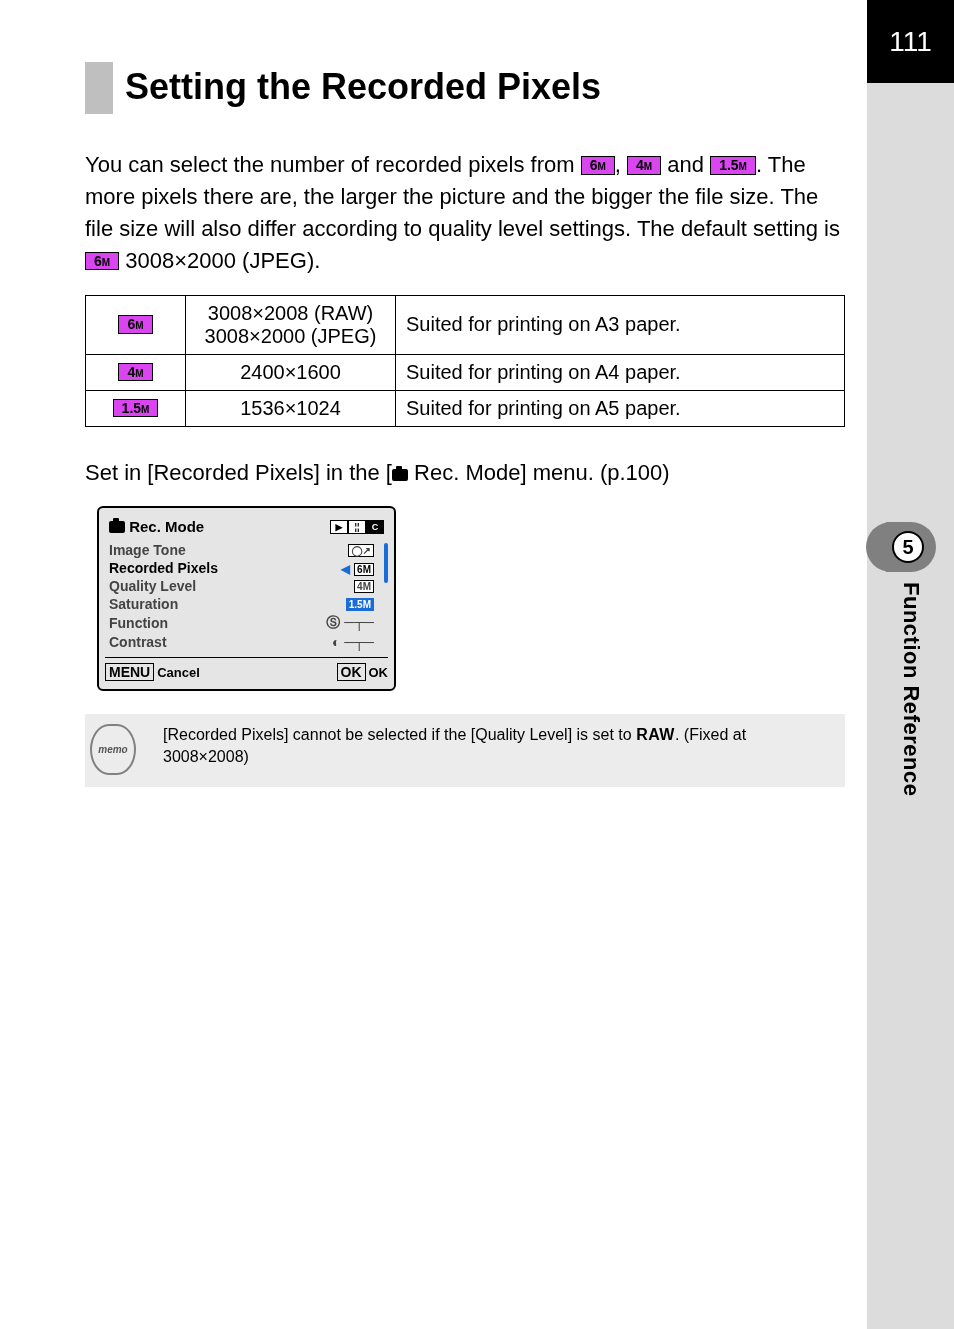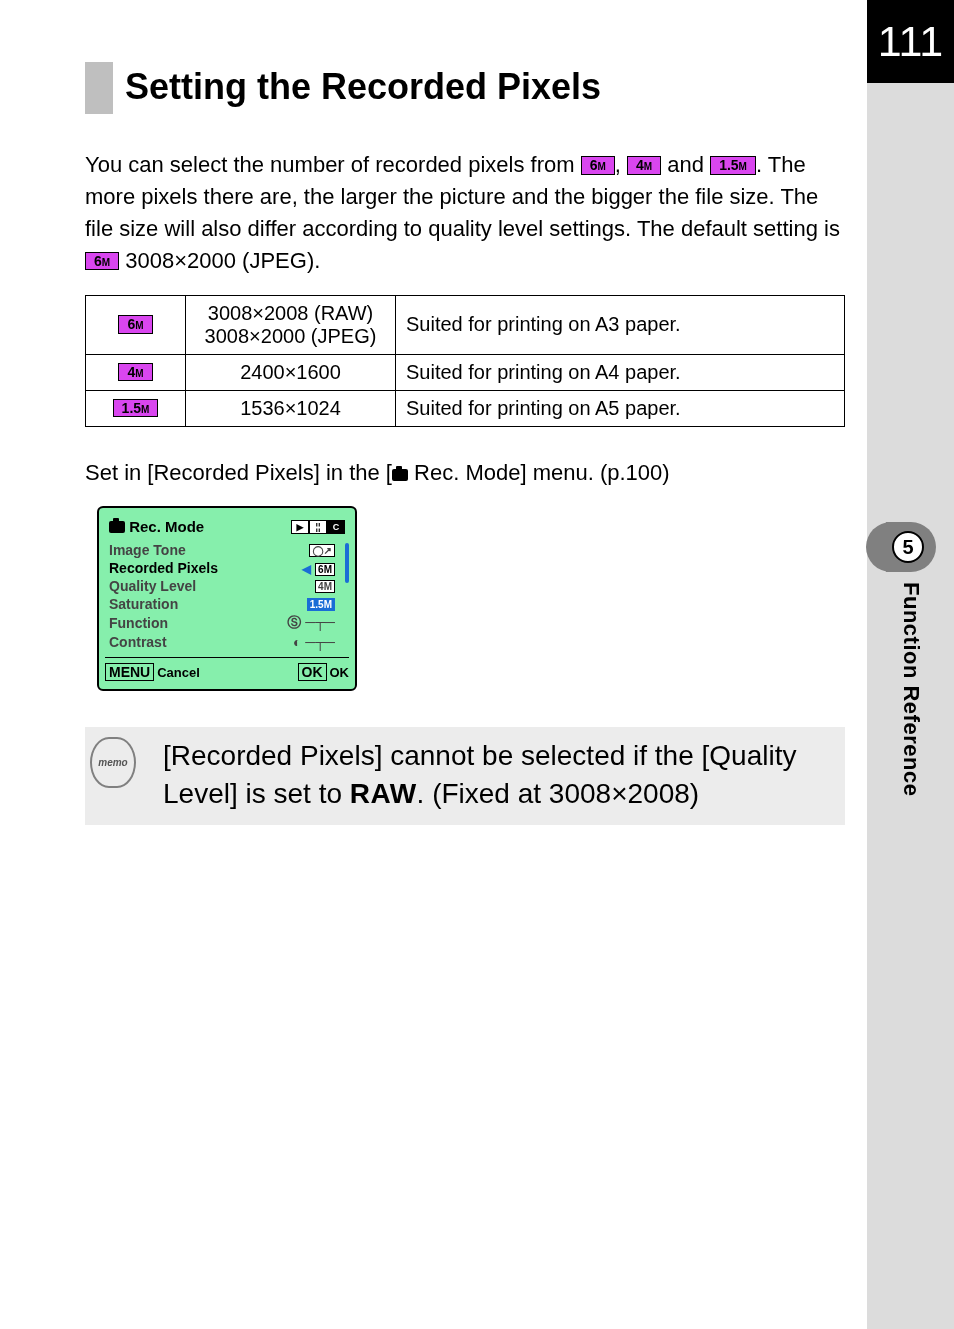--- a/index.html
+++ b/index.html
@@ -1,21 +1,21 @@
 <!DOCTYPE html>
 <html><head>
 <meta charset="utf-8">
 <style>
   * { box-sizing: border-box; margin: 0; padding: 0; }
   html, body { width: 954px; height: 1329px; font-family: Arial, Helvetica, sans-serif; background: #fff; color: #000; }
 
   .page { position: relative; width: 954px; height: 1329px; }
 
   
-  .pagenum-tab { position: absolute; top: 0; right: 0; width: 87px; height: 83px; background: #000; color: #fff; display: flex; align-items: center; justify-content: center; font-size: 43px; }
+  .pagenum-tab { position: absolute; top: 0; right: 0; width: 87px; height: 83px; background: #000; color: #fff; display: flex; align-items: center; justify-content: center; font-size: 28px; }
   .sidebar-col { position: absolute; top: 83px; right: 0; width: 87px; height: 1246px; background: #dcdcdc; }
 
   .chapter-bubble { position: absolute; top: 522px; right: 18px; width: 50px; height: 50px; }
   .chapter-bubble .bg { position:absolute; inset:0; background:#808080; border-radius:0 25px 25px 0; }
   .chapter-bubble .bg-l { position:absolute; left:-20px; top:0; width:40px; height:50px; background:#808080; border-radius:25px 0 0 25px; }
   .chapter-num { position:absolute; left:6px; top:9px; width:32px; height:32px; border:2.5px solid #000; border-radius:50%; background:#fff; display:flex; align-items:center; justify-content:center; font-size:20px; font-weight:bold; }
 
   .sidebar-text { position:absolute; top:582px; right:30px; writing-mode:vertical-rl; font-size:22px; font-weight:bold; letter-spacing:0.5px; }
 
   
@@ -29,39 +29,39 @@
 
   .mp-badge { display:inline-block; border:1.5px solid #000; padding:0 8px; font-size:14px; font-weight:bold; vertical-align:2px; background:#d946ef; line-height:1.2; }
   .mp-badge .sub { font-size:10px; }
 
   table.pixeltable { width:100%; border-collapse:collapse; margin:6px 0 30px 0; }
   table.pixeltable td { border:1px solid #000; padding:6px 10px; font-size:20px; vertical-align:middle; }
   table.pixeltable td.icon { width:100px; text-align:center; }
   table.pixeltable td.res { width:210px; text-align:center; }
 
   
-  .menu-shot { width:260px; border:2.5px solid #000; border-radius:6px; padding:10px 0 8px 0; margin:12px 0 36px 12px; background:#86efac; }
+  .menu-shot { width:299px; border:2.5px solid #000; border-radius:6px; padding:10px 0 8px 0; margin:12px 0 23px 12px; background:#e5e5e5; }
   .ms-title { display:flex; justify-content:space-between; align-items:center; padding:0 10px 6px 10px; font-size:15px; font-weight:bold; }
   .ms-tabs { display:flex; gap:0; }
   .ms-tab { width:18px; height:14px; border:1.5px solid #000; font-size:9px; display:flex; align-items:center; justify-content:center; background:#fff; }
   .ms-tab.sel { background:#000; color:#fff; }
   .ms-list { padding:0 8px; }
   .ms-row { display:flex; justify-content:space-between; align-items:center; font-size:14px; font-weight:bold; padding:1px 2px; color:#444; }
   .ms-row.hi { color:#000; }
   .ms-row .arrow { color:#1a6dd6; font-size:12px; margin-right:4px; }
   .ms-mini-badge { display:inline-block; border:1.3px solid #000; padding:0 2px; font-size:10px; font-weight:bold; background:#fff; }
   .ms-mini-badge.sel { background:#1a6dd6; color:#fff; border-color:#1a6dd6; }
   .ms-bar { border-top:1.5px solid #000; margin:6px 6px 0 6px; padding-top:5px; display:flex; justify-content:space-between; font-size:13px; font-weight:bold; }
   .ms-btn-box { border:1.3px solid #000; padding:0 3px; font-size:14px; display:inline-block; margin-right:3px; }
 
   
   .memo { display:flex; align-items:flex-start; gap:22px; background:#ececec; padding:10px 14px 12px 0; }
   .memo-icon { width:56px; flex:0 0 56px; display:flex; align-items:center; justify-content:center; }
   .memo-bubble { border:2px solid #808080; border-radius:50%/60%; padding:18px 6px; font-size:10px; font-style:italic; color:#555; font-weight:bold; position:relative; }
-  .memo-text { font-size:28px; line-height:1.35; }
+  .memo-text { font-size:16px; line-height:1.35; }
   .raw { font-weight:bold; letter-spacing:0.5px; }
 
   .cam-icon { display:inline-block; width:16px; height:12px; background:#000; position:relative; border-radius:2px; vertical-align:-1px; }
   .cam-icon::before { content:""; position:absolute; top:-3px; left:4px; width:6px; height:3px; background:#000; border-radius:1px 1px 0 0; }
 
   .scroll-ind { width:4px; background:#1a6dd6; border-radius:2px; }
 </style>
 </head>
 <body>
 

